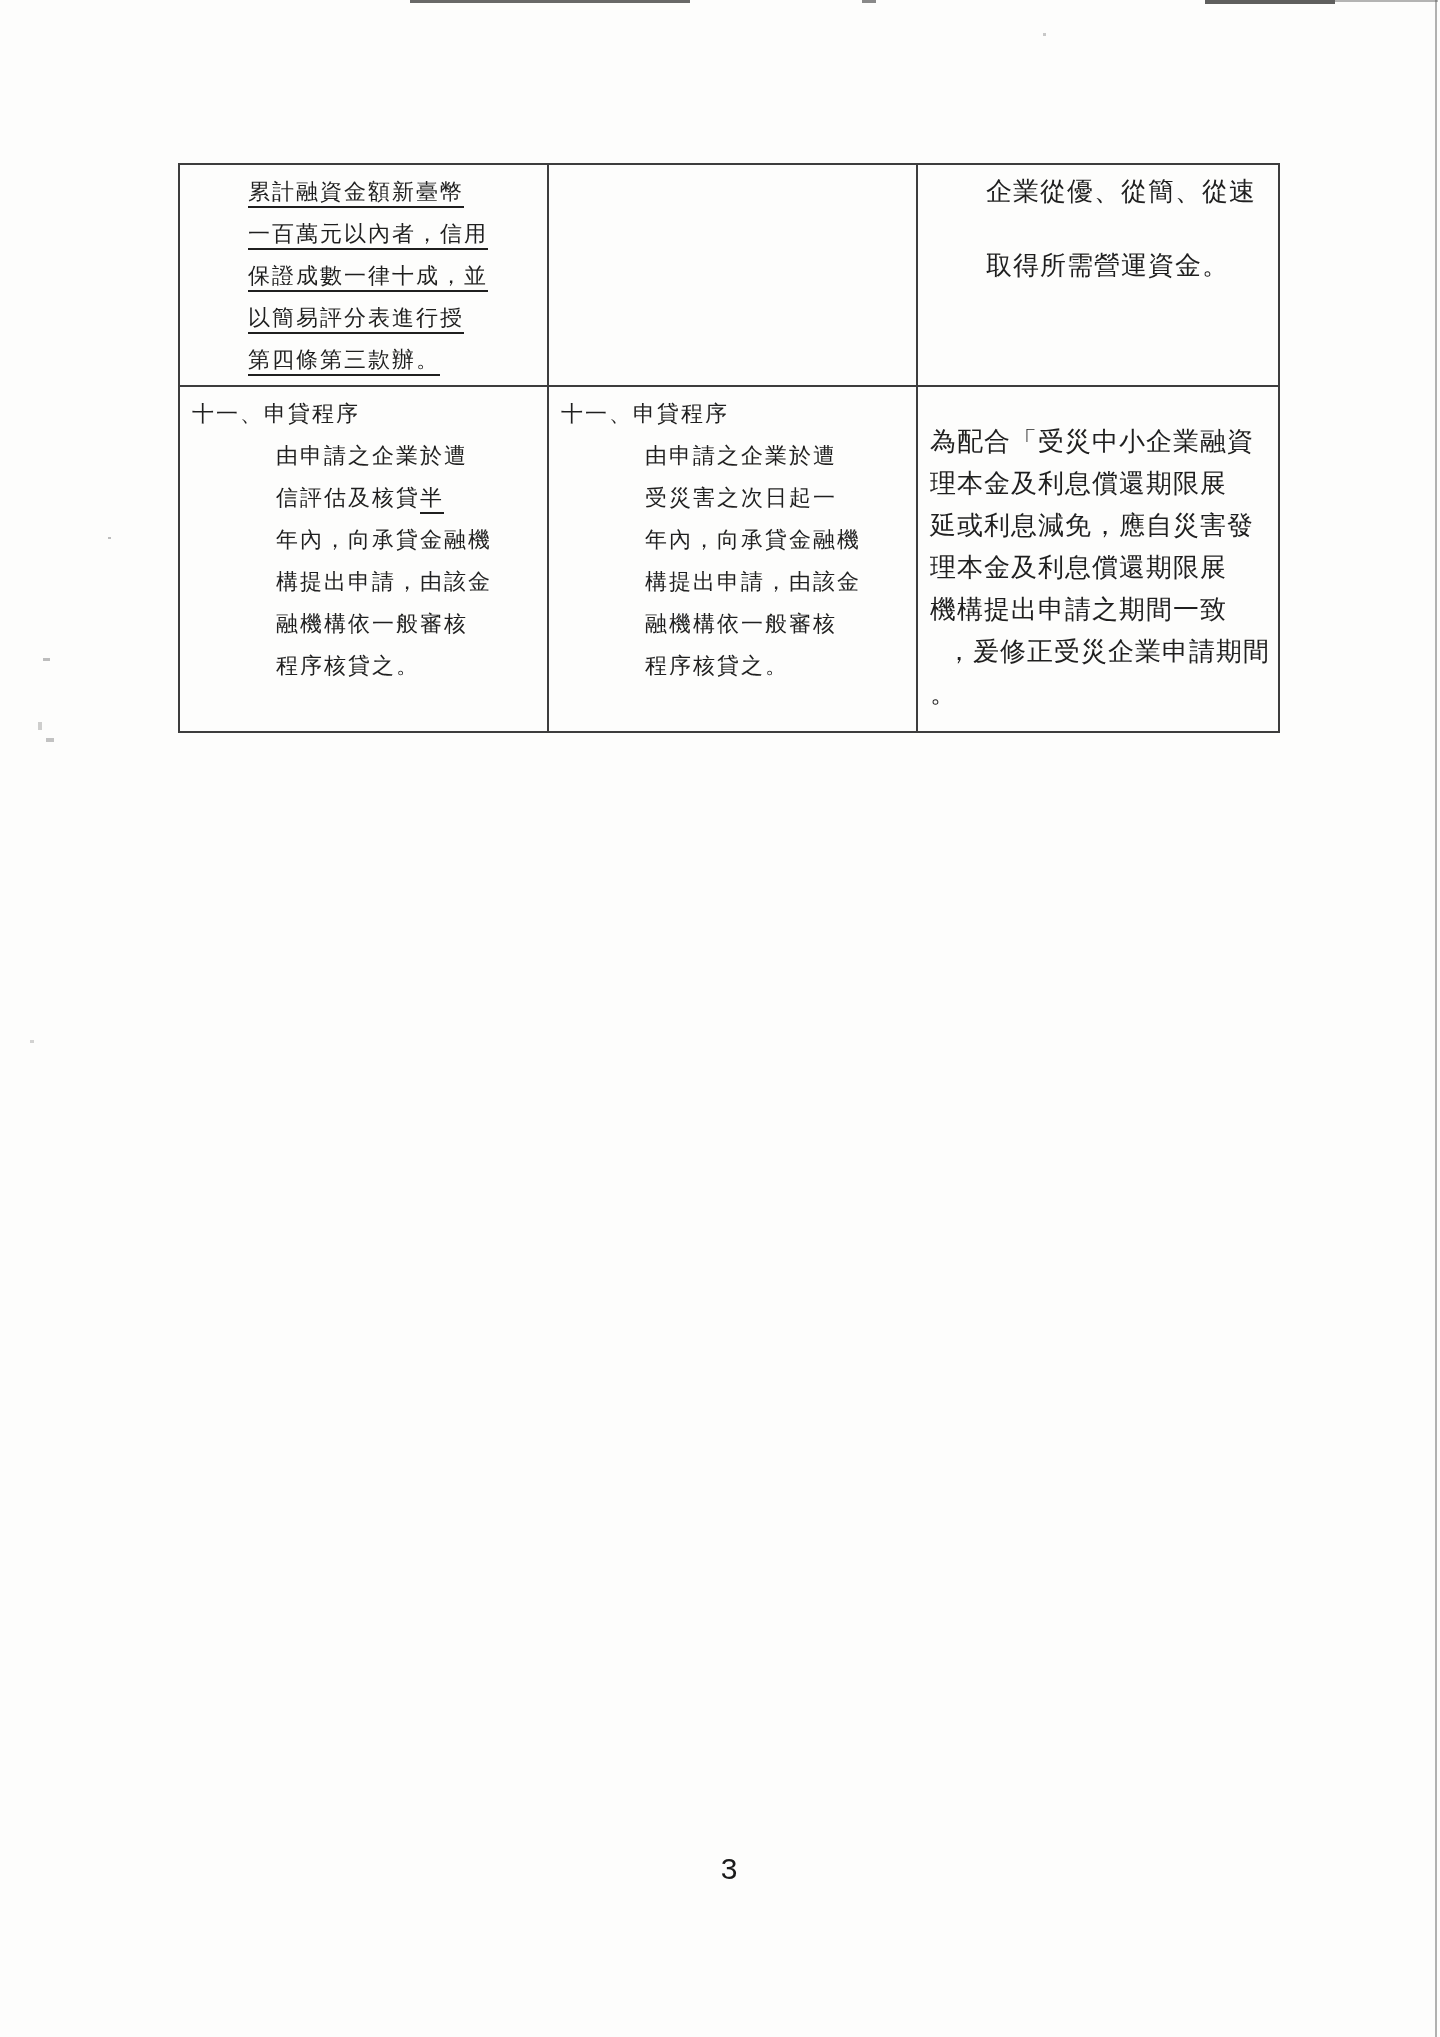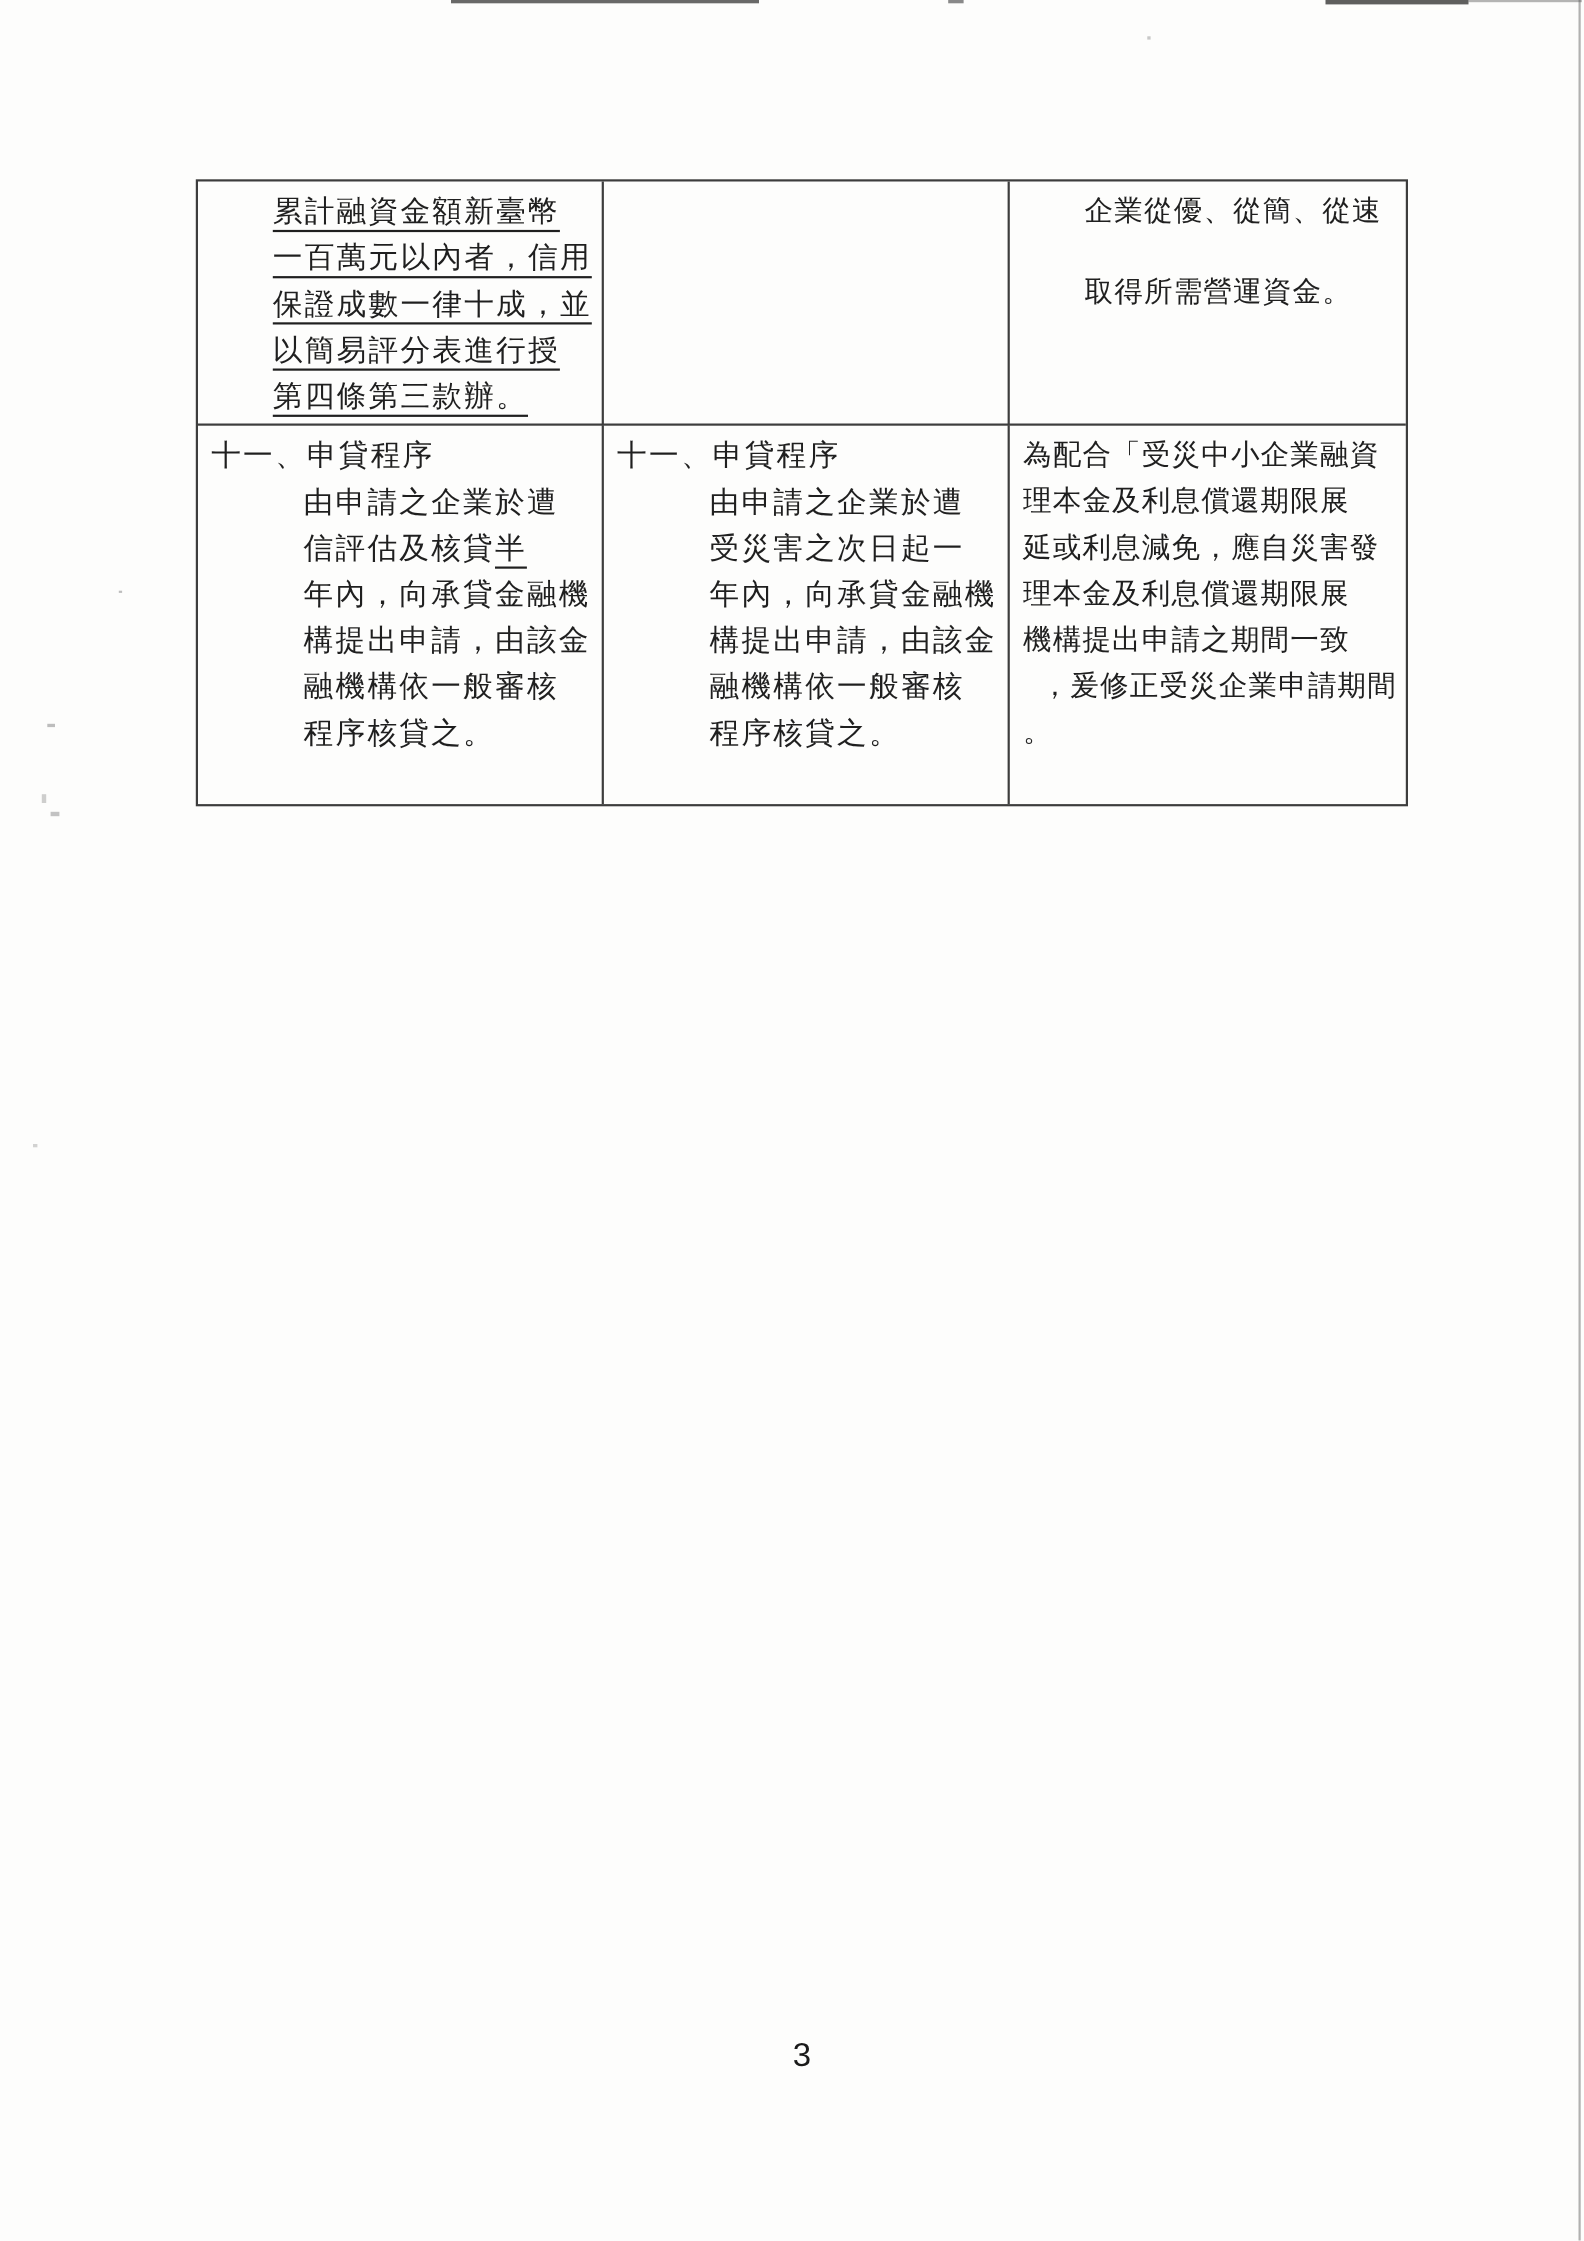--- a/index.html
+++ b/index.html
@@ -38,21 +38,21 @@
     width:1102px;height:570px;
     border:2px solid var(--line);
     display:grid;
     grid-template-columns:369px 369px 1fr;
     grid-template-rows:222px 1fr;
     background:transparent;
   }
   .cell{
     padding:6px 8px 0 12px;
     overflow:hidden;
-    font-size:27px;
+    font-size:22px;
     letter-spacing:2px;
     line-height:42px;
   }
   .cell.c0,.cell.c1{border-right:2px solid var(--line);}
   .cell.r0{border-bottom:2px solid var(--line);}
   .cell.c2{font-size:26px;letter-spacing:1px;}
   .text-line{white-space:nowrap;}
   .seg-u{
     border-bottom:2px solid var(--ink);
     padding-bottom:2px;
@@ -111,21 +111,21 @@
   <div class="cell r1 c1">
       <div class="text-line" style="padding-left: 0px;"><span>十一、申貸程序</span></div>
       <div class="text-line" style="padding-left: 84px;"><span>由申請之企業於遭</span></div>
       <div class="text-line" style="padding-left: 84px;"><span>受災害之次日起一</span></div>
       <div class="text-line" style="padding-left: 84px;"><span>年內，向承貸金融機</span></div>
       <div class="text-line" style="padding-left: 84px;"><span>構提出申請，由該金</span></div>
       <div class="text-line" style="padding-left: 84px;"><span>融機構依一般審核</span></div>
       <div class="text-line" style="padding-left: 84px;"><span>程序核貸之。</span></div>
     </div>
   <div class="cell r1 c2">
-      <div class="text-line" style="padding-left: 0px;"><span>為配合「受災中小企業融資</span></div>
+      <div class="text-line" style="padding-left: 0px; margin-top: 28px;"><span>為配合「受災中小企業融資</span></div>
       <div class="text-line" style="padding-left: 0px;"><span>理本金及利息償還期限展</span></div>
       <div class="text-line" style="padding-left: 0px;"><span>延或利息減免，應自災害發</span></div>
       <div class="text-line" style="padding-left: 0px;"><span>理本金及利息償還期限展</span></div>
       <div class="text-line" style="padding-left: 0px;"><span>機構提出申請之期間一致</span></div>
       <div class="text-line" style="padding-left: 0px; text-align: right;"><span>，爰修正受災企業申請期間</span></div>
       <div class="text-line" style="padding-left: 0px;"><span>。</span></div>
     </div>
 </div>
 
 <div class="page-number">3</div>

